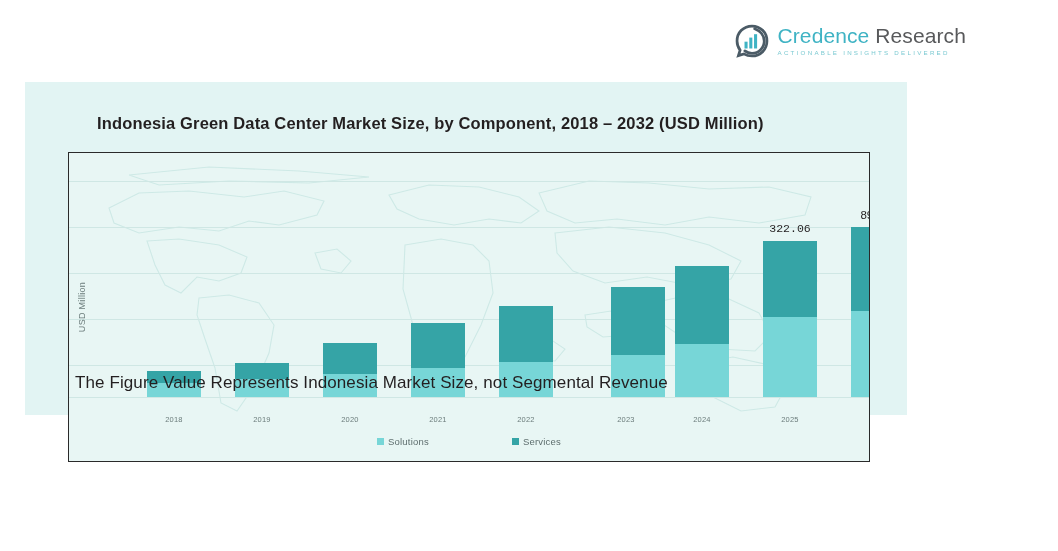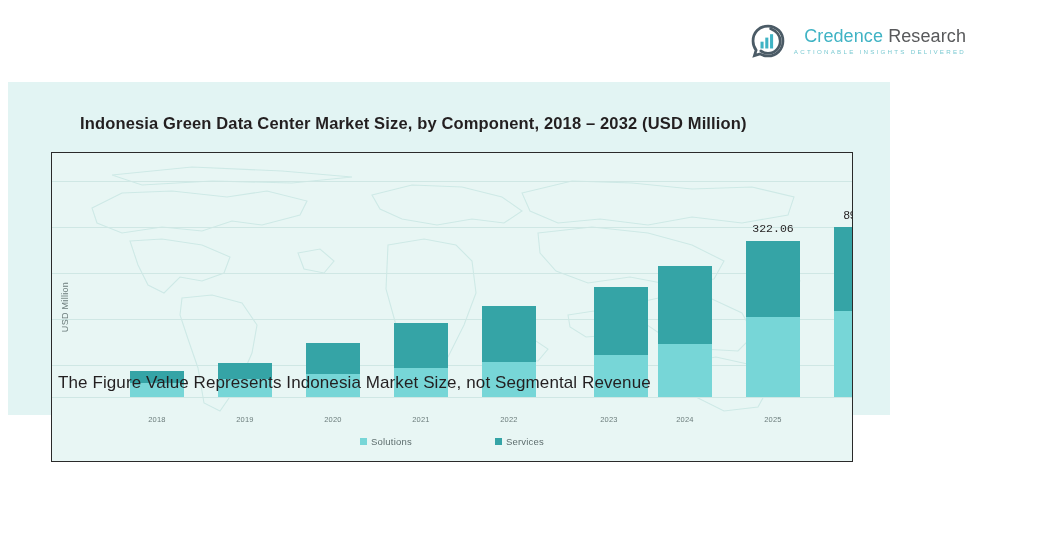--- a/index.html
+++ b/index.html
@@ -29,40 +29,40 @@
     height: 34px;
     flex: 0 0 34px;
   }
   #brand-text {
     display: flex;
     flex-direction: column;
     justify-content: center;
     line-height: 1;
   }
   #brand-name {
-    font-size: 18px;
+    font-size: 21px;
     letter-spacing: .1px;
     white-space: nowrap;
     text-align: right;
   }
   #brand-name .b-cred { color: #3fb3c4; }
   #brand-name .b-res  { color: #58595b; }
   #brand-tag {
     margin-top: 4px;
     font-size: 6.2px;
     letter-spacing: 2.25px;
     color: #7ccad2;
     white-space: nowrap;
     text-transform: uppercase;
   }
 
   
   #panel {
     position: absolute;
-    left: 8px;
+    left: 25px;
     top: 82px;
     width: 882px;
     height: 333px;
     background: #e2f4f3;
   }
 
   
   #chart-title {
     position: absolute;
     left: 72px;

